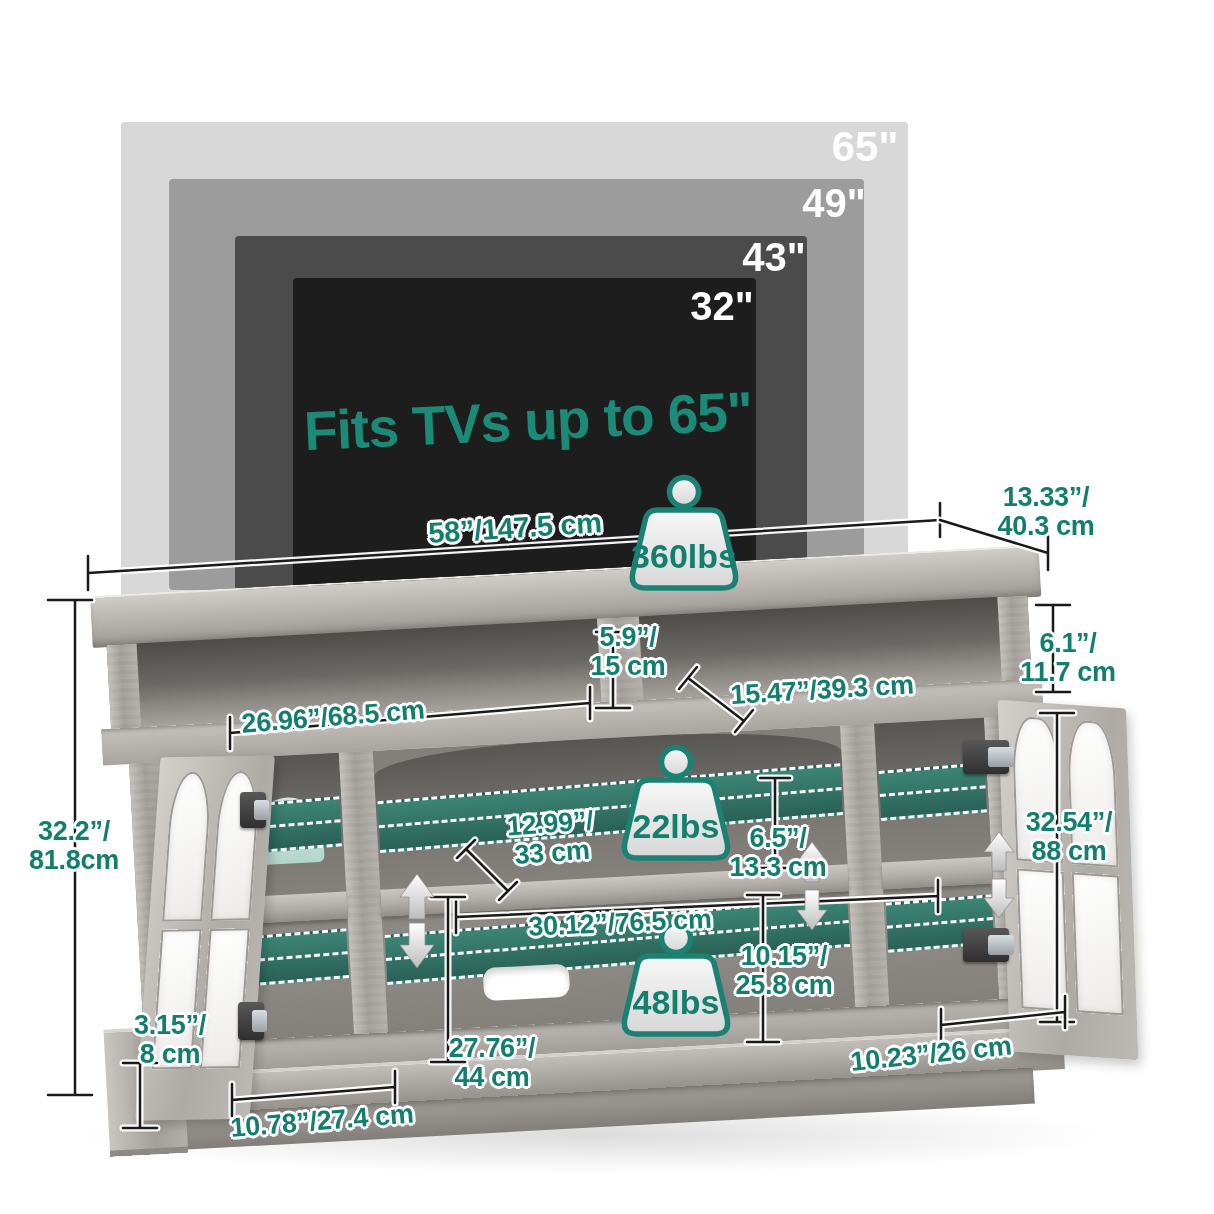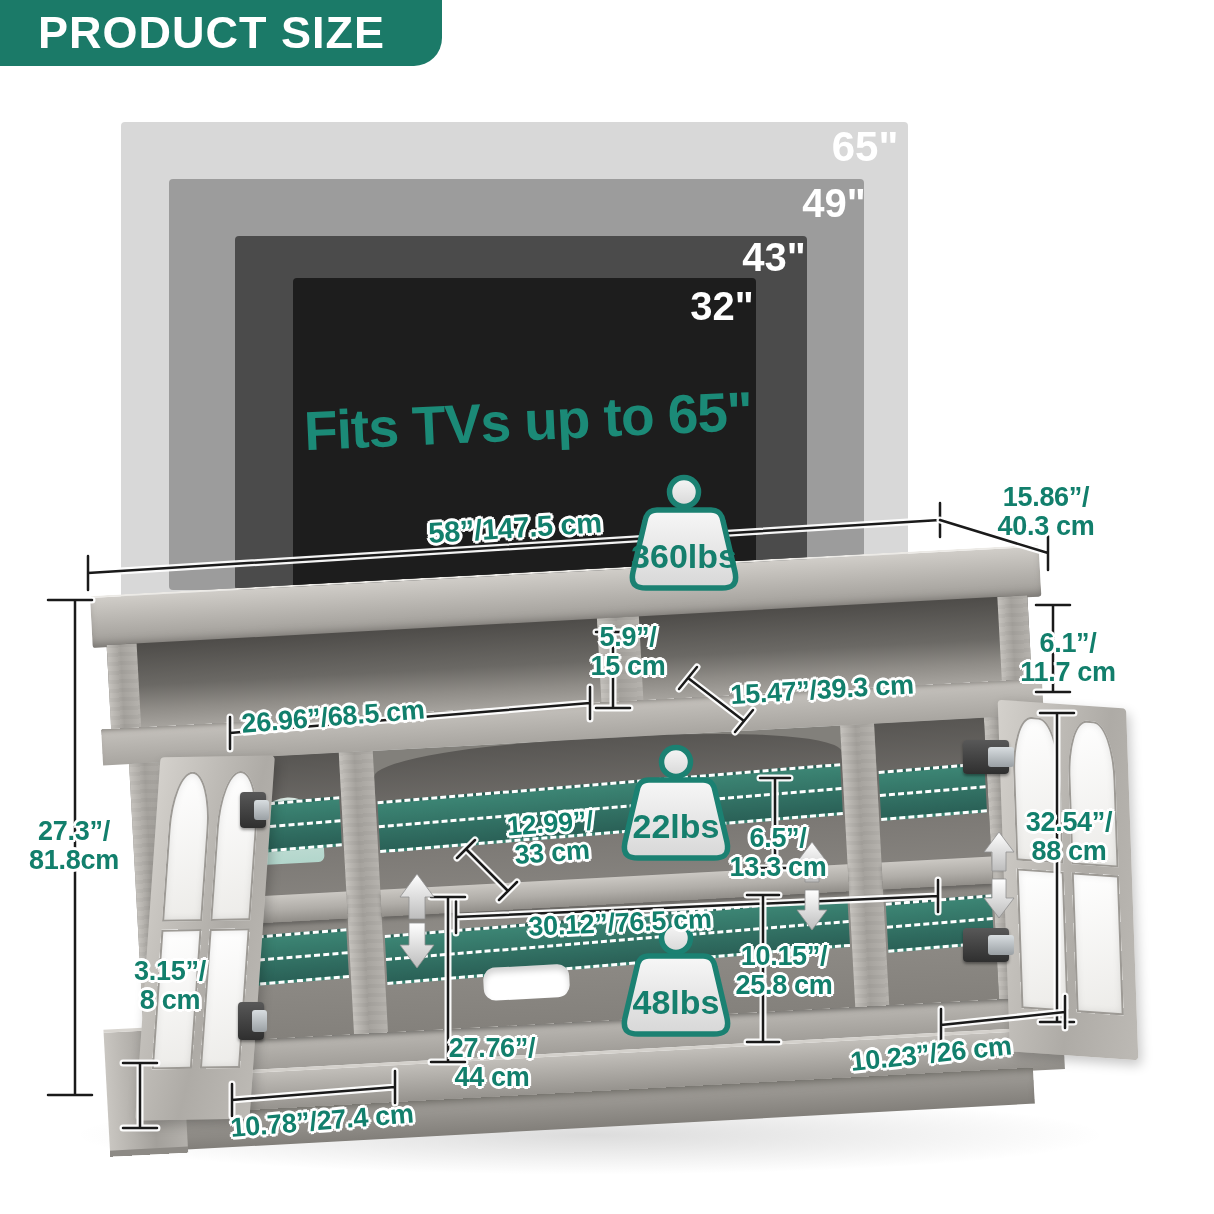--- a/index.html
+++ b/index.html
@@ -255,61 +255,58 @@
     <g>
       <path class="arrow" d="M812 842 L827 862 L819 862 L819 882 L805 882 L805 862 L797 862 Z"></path>
       <path class="arrow" d="M812 930 L827 910 L819 910 L819 890 L805 890 L805 910 L797 910 Z"></path>
     </g>
     <g>
       <path class="arrow" d="M999 832 L1014 852 L1006 852 L1006 871 L992 871 L992 852 L984 852 Z"></path>
       <path class="arrow" d="M999 918 L1014 898 L1006 898 L1006 879 L992 879 L992 898 L984 898 Z"></path>
     </g>
   </svg>
 
-  <div class="banner">
-    <span>PRODUCT SIZE</span>
-  </div>
 
   <div class="dim big" style="left:515px;top:528px;--r:-3.6deg">58”/147.5 cm</div>
   <div class="dim" style="left:1046px;top:512px">
-    <div>15.86”/</div>
+    <div>13.33”/</div>
     <div>40.3 cm</div>
   </div>
   <div class="dim" style="left:628px;top:652px">
     <div>5.9”/</div>
     <div>15 cm</div>
   </div>
   <div class="dim" style="left:822px;top:690px;--r:-3.4deg">15.47”/39.3 cm</div>
   <div class="dim" style="left:333px;top:717px;--r:-4.5deg">26.96”/68.5 cm</div>
   <div class="dim" style="left:1068px;top:658px">
     <div>6.1”/</div>
     <div>11.7 cm</div>
   </div>
   <div class="dim" style="left:74px;top:846px">
-    <div>27.3”/</div>
+    <div>32.2”/</div>
     <div>81.8cm</div>
   </div>
   <div class="dim" style="left:551px;top:838px;--r:-4deg">
     <div>12.99”/</div>
     <div>33 cm</div>
   </div>
   <div class="dim" style="left:778px;top:853px">
     <div>6.5”/</div>
     <div>13.3 cm</div>
   </div>
   <div class="dim" style="left:1069px;top:837px">
     <div>32.54”/</div>
     <div>88 cm</div>
   </div>
   <div class="dim" style="left:620px;top:923px;--r:-2.5deg">30.12”/76.5 cm</div>
   <div class="dim" style="left:784px;top:971px">
     <div>10.15”/</div>
     <div>25.8 cm</div>
   </div>
-  <div class="dim" style="left:170px;top:986px">
+  <div class="dim" style="left:170px;top:1040px">
     <div>3.15”/</div>
     <div>8 cm</div>
   </div>
   <div class="dim" style="left:492px;top:1063px">
     <div>27.76”/</div>
     <div>44 cm</div>
   </div>
   <div class="dim" style="left:322px;top:1121px;--r:-4.6deg">10.78”/27.4 cm</div>
   <div class="dim" style="left:931px;top:1054px;--r:-6deg">10.23”/26 cm</div>
 

